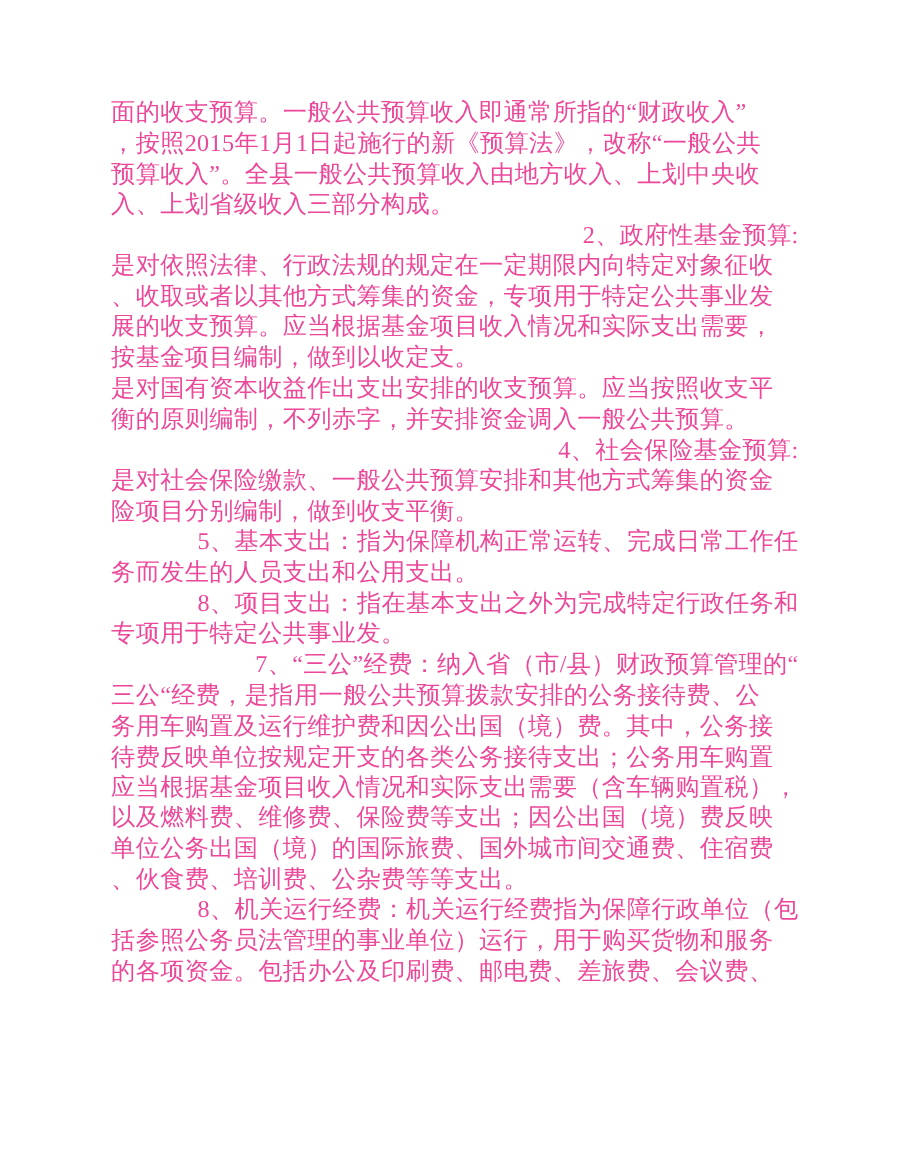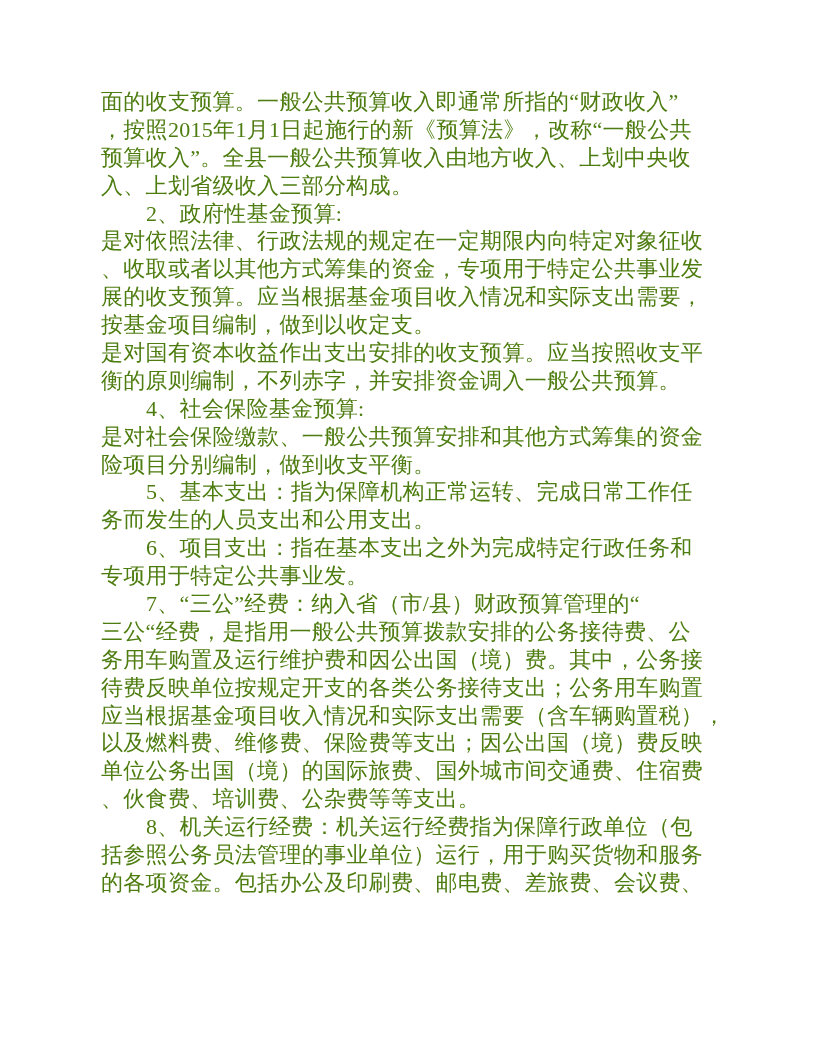--- a/index.html
+++ b/index.html
@@ -13,35 +13,36 @@
     height: 1055px;
     background: #ffffff;
     overflow: hidden;
     font-family: "Liberation Serif", "DejaVu Serif", serif;
   }
   .text-block {
     position: absolute;
     left: 101px;
     top: 88px;
     width: 625px;
-    color: #4d7c0f;
+    color: #ec4899;
     font-size: 22px;
     line-height: 27.9px;
     letter-spacing: 0.3px;
   }
   .paragraph {
     margin: 0;
     padding: 0;
   }
   .line {
     white-space: pre;
     height: 27.9px;
   }
   .line.indent {
     padding-left: 45px;
+    text-align: right;
   }
 </style>
 </head>
 <body>
 
 <div class="page">
   <div class="text-block">
       <div class="paragraph">
         <div class="line">面的收支预算。一般公共预算收入即通常所指的“财政收入”</div>
         <div class="line">，按照2015年1月1日起施行的新《预算法》，改称“一般公共</div>
@@ -66,21 +67,21 @@
       </div>
       <div class="paragraph">
         <div class="line">是对社会保险缴款、一般公共预算安排和其他方式筹集的资金</div>
         <div class="line">险项目分别编制，做到收支平衡。</div>
       </div>
       <div class="paragraph">
         <div class="line indent">5、基本支出：指为保障机构正常运转、完成日常工作任</div>
         <div class="line">务而发生的人员支出和公用支出。</div>
       </div>
       <div class="paragraph">
-        <div class="line indent">6、项目支出：指在基本支出之外为完成特定行政任务和</div>
+        <div class="line indent">8、项目支出：指在基本支出之外为完成特定行政任务和</div>
         <div class="line">专项用于特定公共事业发。</div>
       </div>
       <div class="paragraph">
         <div class="line indent">7、“三公”经费：纳入省（市/县）财政预算管理的“</div>
         <div class="line">三公“经费，是指用一般公共预算拨款安排的公务接待费、公</div>
         <div class="line">务用车购置及运行维护费和因公出国（境）费。其中，公务接</div>
         <div class="line">待费反映单位按规定开支的各类公务接待支出；公务用车购置</div>
         <div class="line">应当根据基金项目收入情况和实际支出需要（含车辆购置税），</div>
         <div class="line">以及燃料费、维修费、保险费等支出；因公出国（境）费反映</div>
         <div class="line">单位公务出国（境）的国际旅费、国外城市间交通费、住宿费</div>

